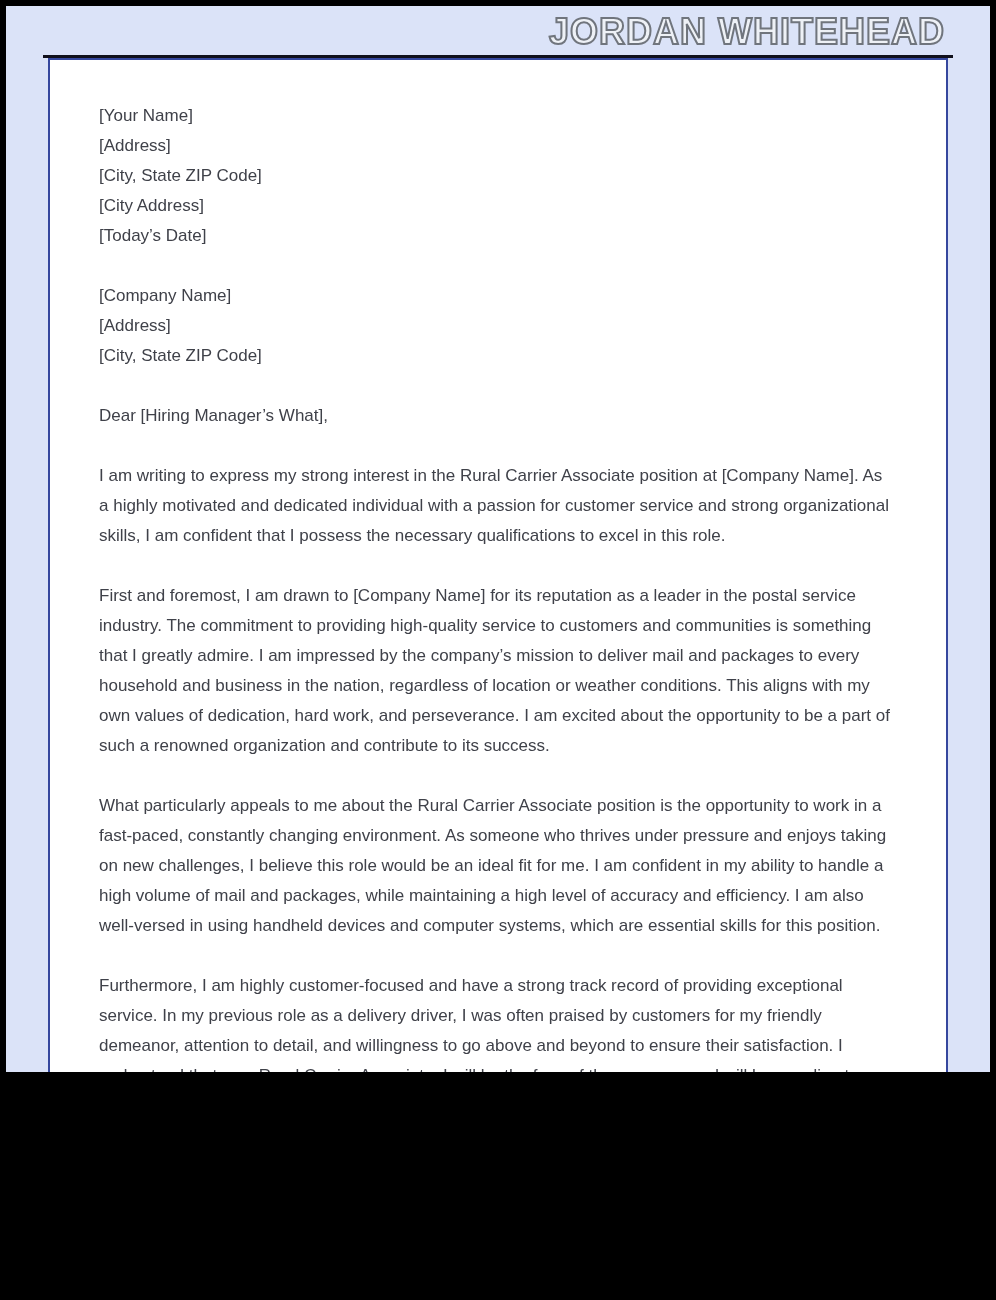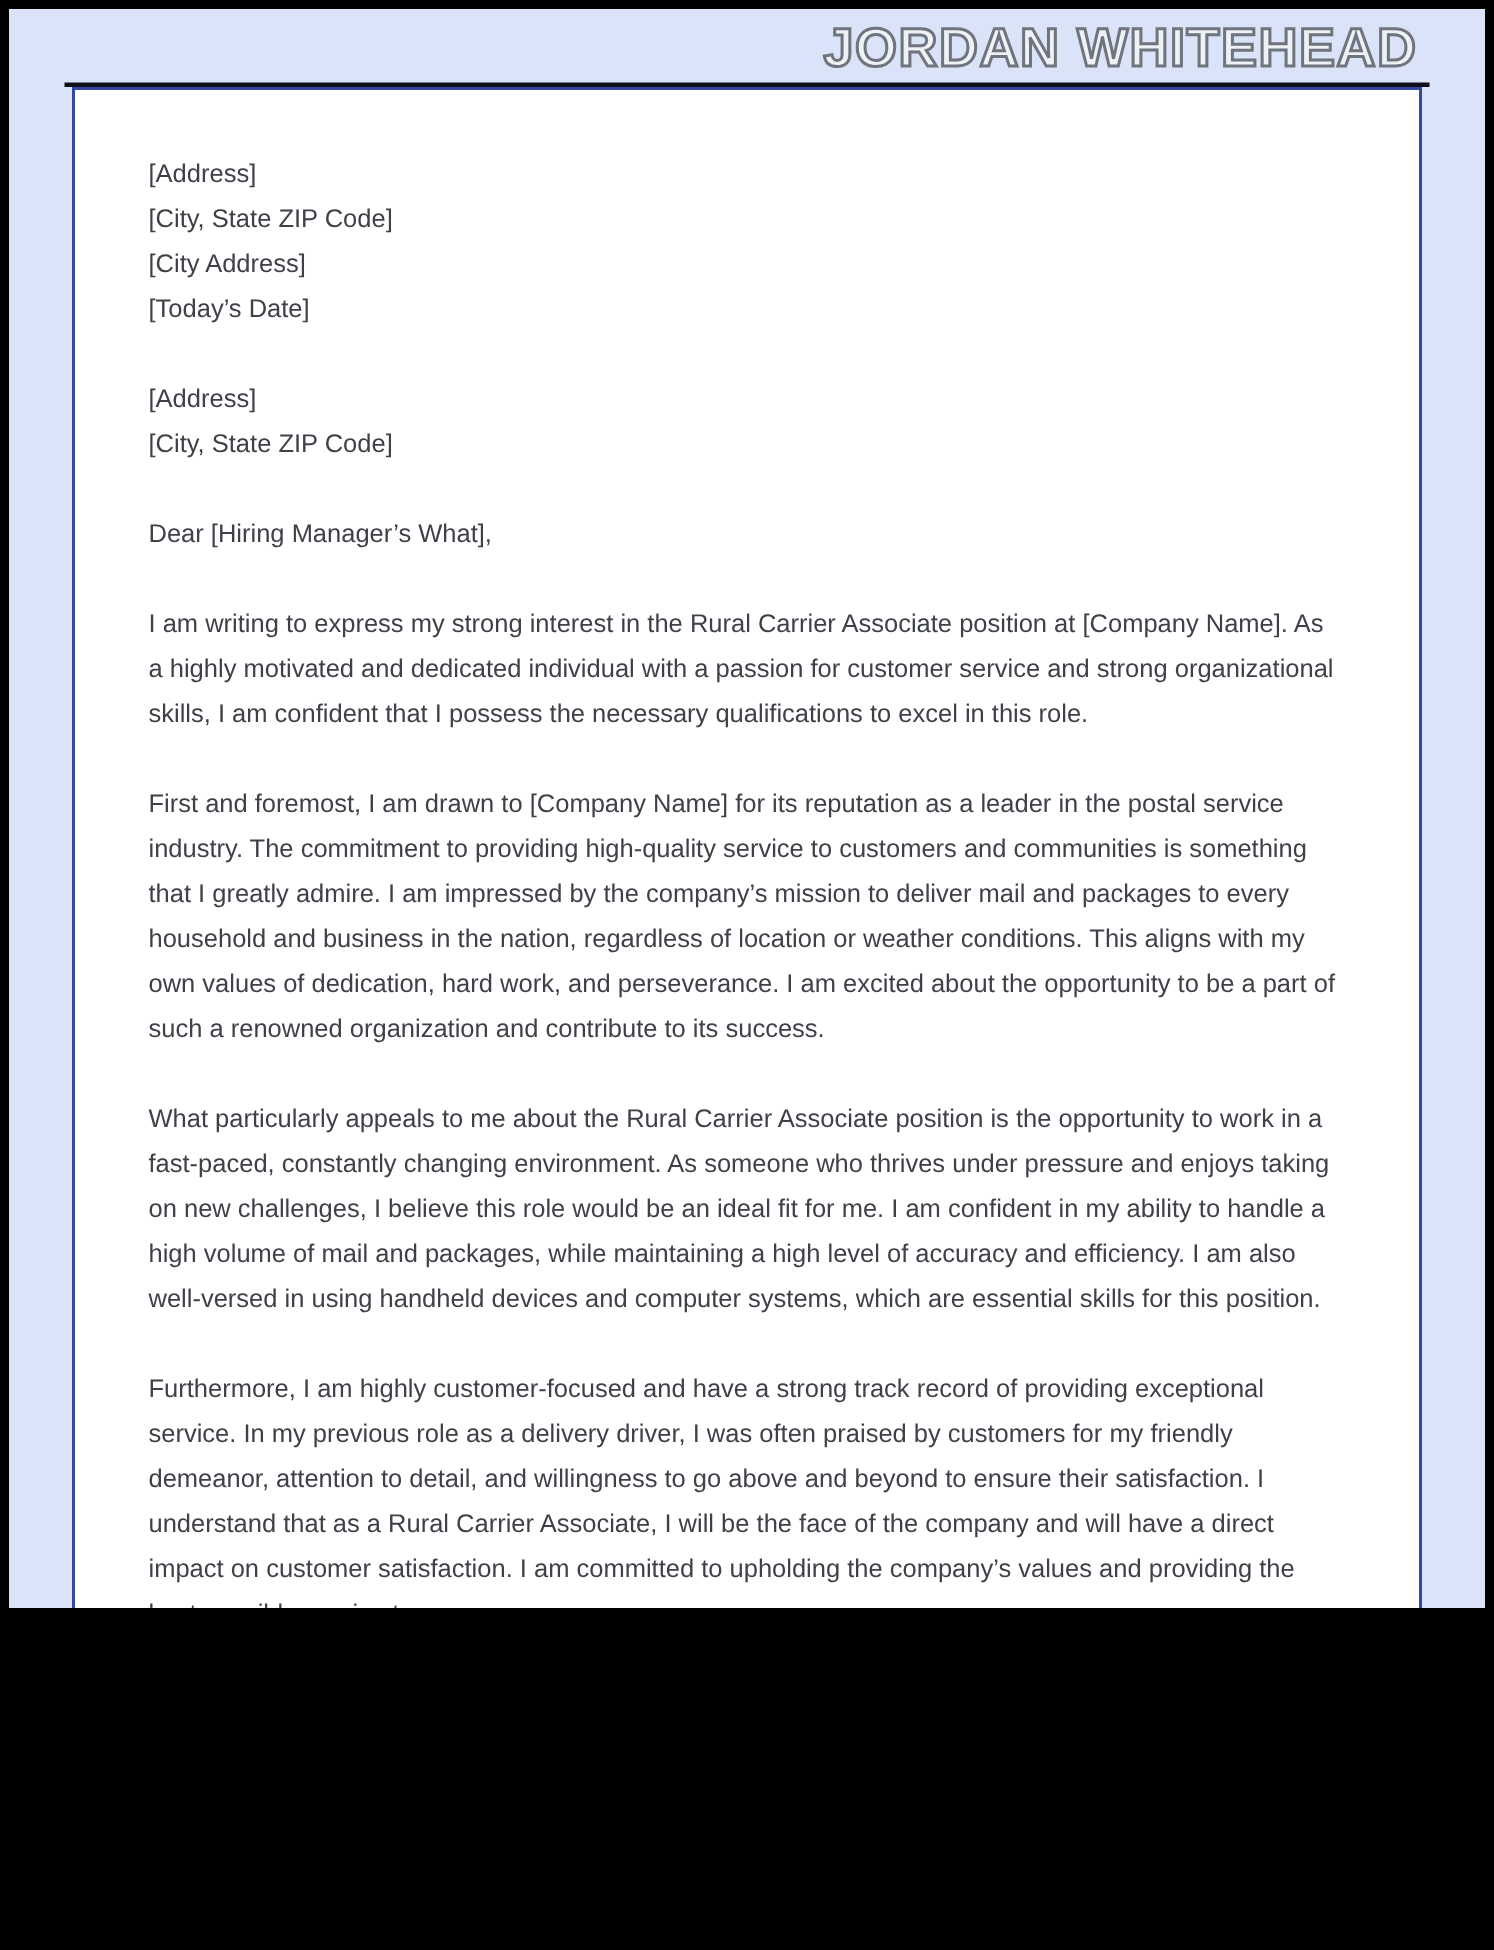--- a/index.html
+++ b/index.html
@@ -70,27 +70,29 @@
 
   <header class="header">
     <h1 class="owner-name">JORDAN WHITEHEAD</h1>
   </header>
 
   <div class="header-rule"></div>
 
   <main class="page">
 
     <div class="block">
+      <p>[Your Name]</p>
       <p>[Address]</p>
       <p>[City, State ZIP Code]</p>
       <p>[City Address]</p>
       <p>[Today’s Date]</p>
     </div>
 
     <div class="block">
+      <p>[Company Name]</p>
       <p>[Address]</p>
       <p>[City, State ZIP Code]</p>
     </div>
 
     <div class="block">
       <p>Dear [Hiring Manager’s What],</p>
     </div>
 
     <div class="block">
       <p>I am writing to express my strong interest in the Rural Carrier Associate position at [Company Name]. As a highly motivated and dedicated individual with a passion for customer service and strong organizational skills, I am confident that I possess the necessary qualifications to excel in this role.</p>

